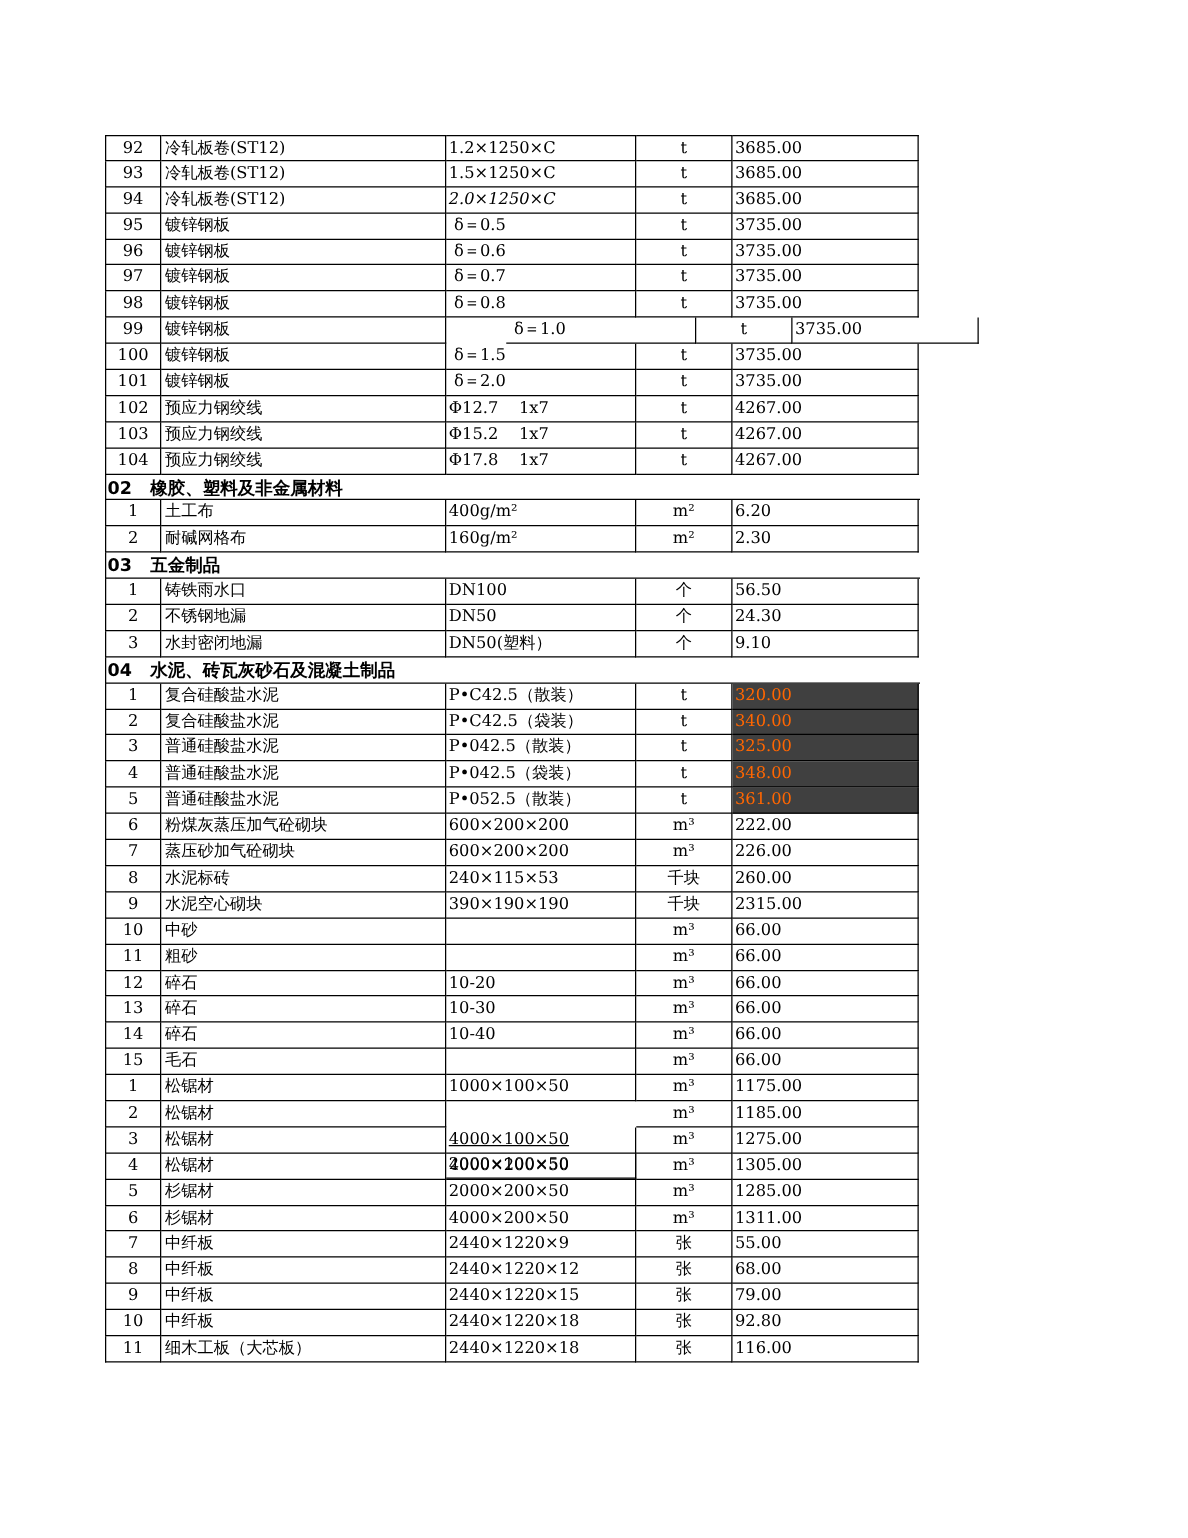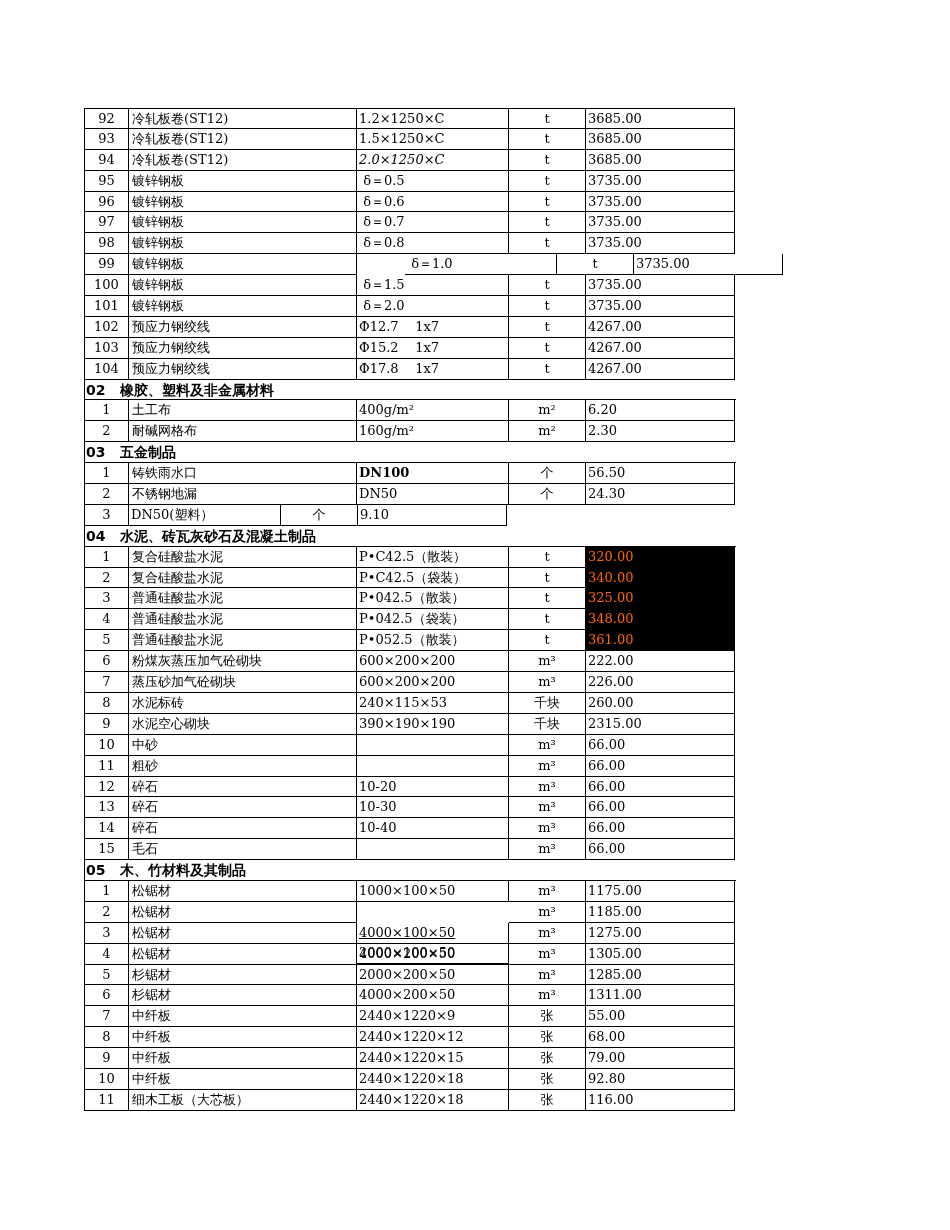--- a/index.html
+++ b/index.html
@@ -7,21 +7,21 @@
          font-family: "DejaVu Serif", "Liberation Serif", serif; color: #000; }
   #sheet { position: absolute; left: 84px; top: 108px; }
   .row { position: relative; height: 20.9px; box-sizing: border-box; display: flex; }
   .cell { box-sizing: border-box; height: 100%; font-size: 13px; line-height: 20px;
           white-space: nowrap; overflow: hidden; border-right: 1px solid #000; border-bottom: 1px solid #000; }
   .c-no { width: 45px; text-align: center; border-left: 1.5px solid #000; }
   .c-name { width: 228px; padding-left: 3px; }
   .c-spec { width: 152px; padding-left: 2px; }
   .c-unit { width: 77px; text-align: center; }
   .c-price { width: 149px; padding-left: 2px; border-right: 1.5px solid #000; }
-  .price-hl { background: #000000; color: #ff6600; }
+  .price-hl { background: #404040; color: #ff6600; }
   .section { border-left: 1.5px solid #000; border-bottom: 1px solid #000; width: 651px; }
   .section .sec-title { font-family: "DejaVu Sans", "Liberation Sans", sans-serif; font-weight: bold;
           font-size: 14px; line-height: 20px; padding-left: 1px; white-space: pre; }
   .first-row .cell { border-top: 1px solid #000; }
   .last-row .cell { border-bottom: 1.5px solid #000; }
 </style>
 </head>
 <body>
 
 <div id="sheet">
@@ -132,33 +132,34 @@
       <div class="cell c-spec" style="white-space: pre;">160g/m²</div>
       <div class="cell c-unit">m²</div>
       <div class="cell c-price">2.30</div>
     </div>
     <div class="row">
       <div class="section"><span class="sec-title">03   五金制品</span></div>
     </div>
     <div class="row">
       <div class="cell c-no">1</div>
       <div class="cell c-name">铸铁雨水口</div>
-      <div class="cell c-spec" style="white-space: pre; font-weight: bold;">DN100</div>
+      <div class="cell c-spec" style="white-space: pre;">DN100</div>
       <div class="cell c-unit">个</div>
       <div class="cell c-price">56.50</div>
     </div>
     <div class="row">
       <div class="cell c-no">2</div>
       <div class="cell c-name">不锈钢地漏</div>
       <div class="cell c-spec" style="white-space: pre;">DN50</div>
       <div class="cell c-unit">个</div>
       <div class="cell c-price">24.30</div>
     </div>
     <div class="row">
       <div class="cell c-no">3</div>
+      <div class="cell c-name">水封密闭地漏</div>
       <div class="cell c-spec" style="white-space: pre;">DN50(塑料）</div>
       <div class="cell c-unit">个</div>
       <div class="cell c-price">9.10</div>
     </div>
     <div class="row">
       <div class="section"><span class="sec-title">04   水泥、砖瓦灰砂石及混凝土制品</span></div>
     </div>
     <div class="row">
       <div class="cell c-no">1</div>
       <div class="cell c-name">复合硅酸盐水泥</div>
@@ -258,23 +259,20 @@
       <div class="cell c-price">66.00</div>
     </div>
     <div class="row">
       <div class="cell c-no">15</div>
       <div class="cell c-name">毛石</div>
       <div class="cell c-spec" style="white-space: pre;"></div>
       <div class="cell c-unit">m³</div>
       <div class="cell c-price">66.00</div>
     </div>
     <div class="row">
-      <div class="section"><span class="sec-title">05   木、竹材料及其制品</span></div>
-    </div>
-    <div class="row">
       <div class="cell c-no">1</div>
       <div class="cell c-name">松锯材</div>
       <div class="cell c-spec" style="white-space: pre;">1000×100×50</div>
       <div class="cell c-unit">m³</div>
       <div class="cell c-price">1175.00</div>
     </div>
     <div class="row">
       <div class="cell c-no">2</div>
       <div class="cell c-name">松锯材</div>
       <div class="cell c-spec" style="white-space: pre; margin-top: 41px;">2000×100×50</div>

